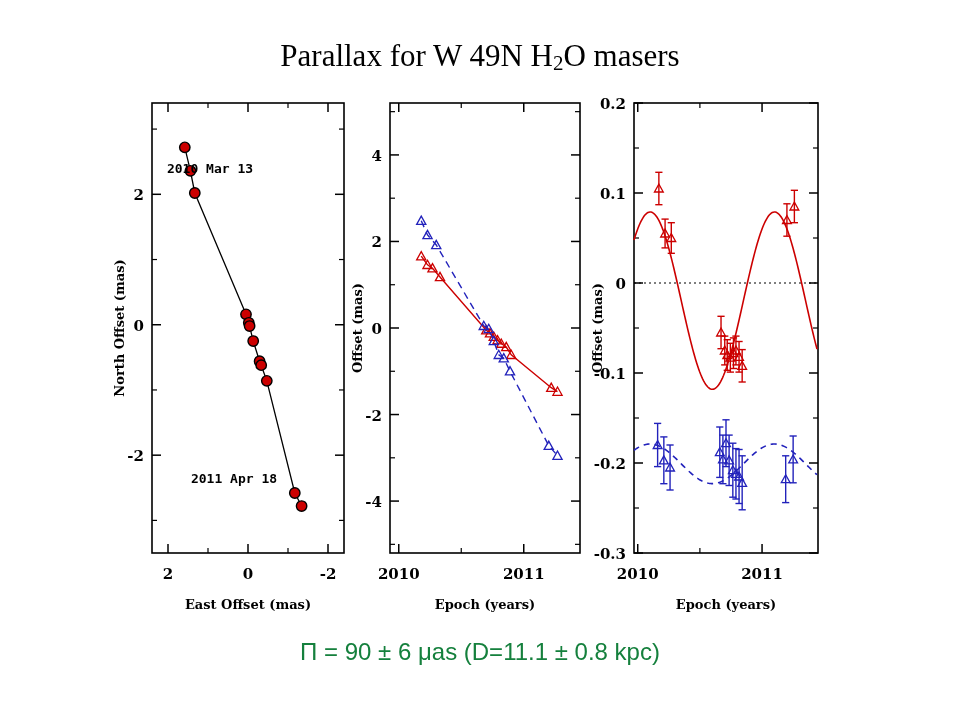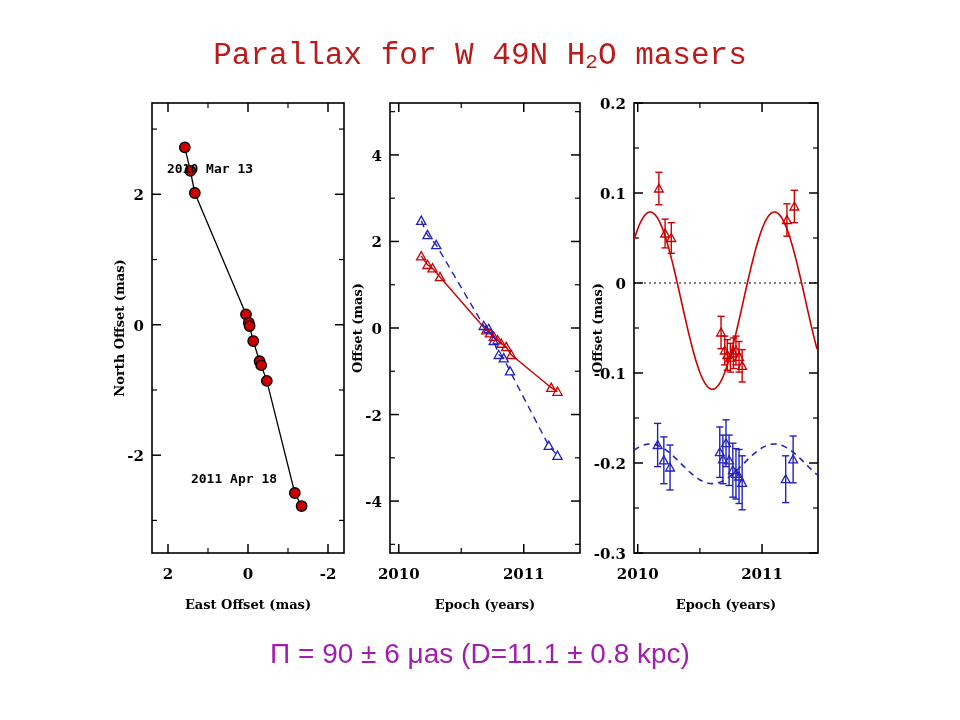--- a/index.html
+++ b/index.html
@@ -12,36 +12,36 @@
     overflow: hidden;
     position: relative;
   }
   #root { position: relative; width: 960px; height: 720px; }
 
   #figure-title {
     position: absolute;
     left: 0; top: 38px;
     width: 960px;
     text-align: center;
-    font-family: Liberation Mono, monospace;
+    font-family: Liberation Serif, serif;
     font-size: 31px;
-    color: #b91c1c;
+    color: #000000;
     letter-spacing: 0px;
     white-space: nowrap;
   }
   #figure-title sub { font-size: 21px; vertical-align: -4px; }
 
   #caption {
     position: absolute;
     left: 0; top: 638px;
     width: 960px;
     text-align: center;
     font-family: "Liberation Sans", sans-serif;
-    font-size: 28px;
-    color: #a21caf;
+    font-size: 24px;
+    color: #15803d;
     white-space: nowrap;
   }
 
   .panel { position: absolute; }
   .panel svg { display: block; overflow: visible; }
 
   .axis-title {
     font-family: "DejaVu Serif", serif;
     font-weight: bold;
     font-size: 13px;

